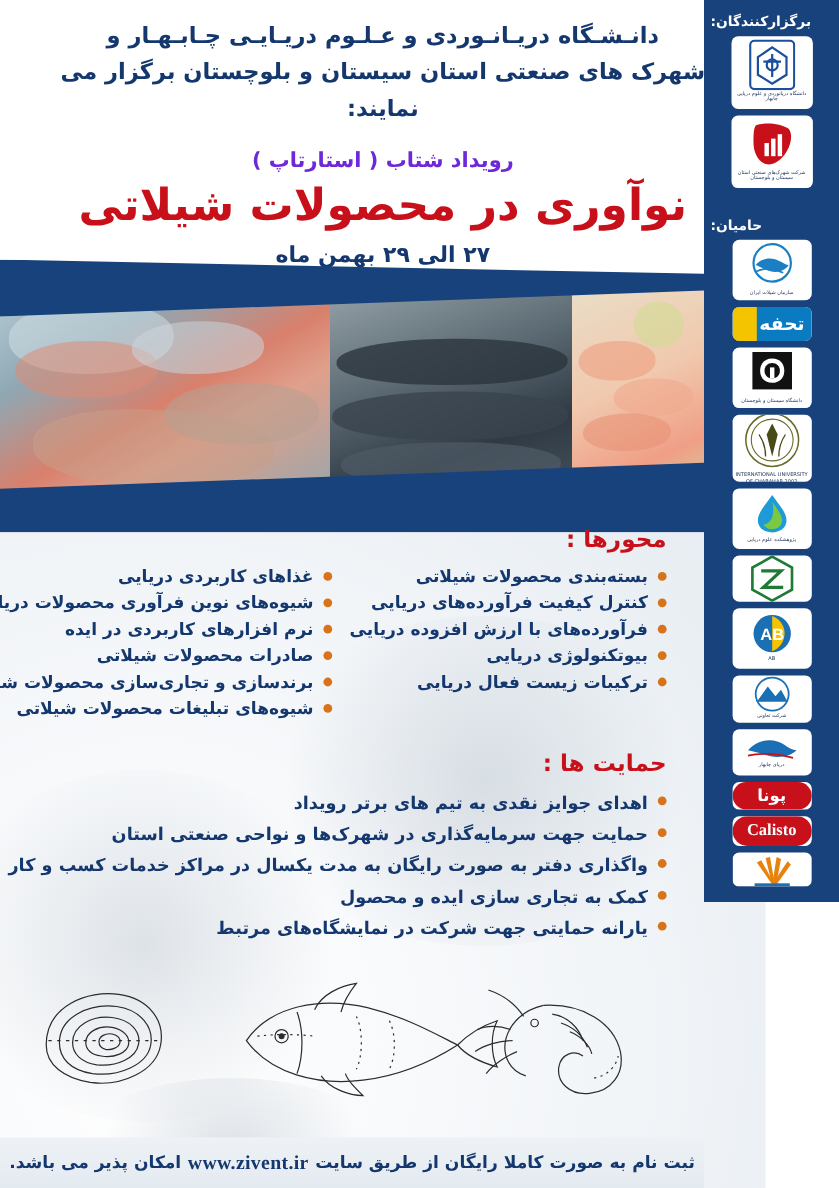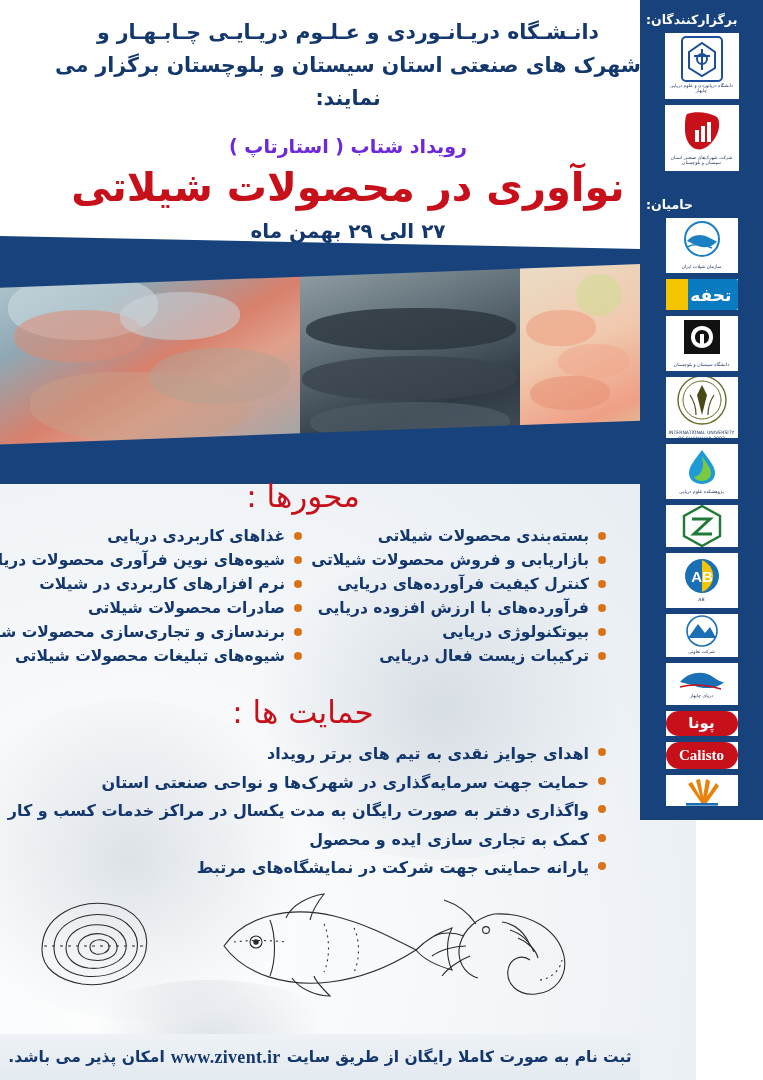--- a/index.html
+++ b/index.html
@@ -74,22 +74,22 @@
   #swoosh-bottom{
     position:absolute; left:0; top:418px; width:640px; height:66px;
     background:#17427c;
     clip-path:polygon(0 40%, 100% 4%, 100% 100%, 0 100%);
   }
 
   
   #content{ position:absolute; left:0; top:478px; width:640px; }
 
   .sec-title{
-    color:#c8101a; font-weight:normal; font-size:31px;
-    text-align:center; padding-right:34px;
+    color:#c8101a; font-weight:bold; font-size:21px;
+    text-align:right; padding-right:34px;
   }
   .bullets{ list-style:none; }
   .bullets li{
     position:relative; color:#14386e; font-weight:bold;
     font-size:15.5px; line-height:1.55; padding-right:17px; direction:rtl;
     white-space:nowrap;
   }
   .bullets li::before{
     content:""; position:absolute; right:0; top:8px;
     width:8px; height:8px; border-radius:50%;
@@ -130,21 +130,21 @@
     position:absolute; right:0; top:0; width:123px; height:820px;
     background:#17427c;
     padding:8px 6px 8px 6px;
     display:flex; flex-direction:column; align-items:center;
   }
   .side-head{
     color:#ffffff; font-weight:bold; font-size:12.5px; direction:rtl;
     align-self:flex-end; margin:4px 4px 6px 0;
   }
   .logo-card{
-    width:72px; background:#ffffff; border-radius:0;
+    width:72px; background:#ffffff; border-radius:6px;
     margin:0 auto 6px auto; display:flex; flex-direction:column;
     align-items:center; justify-content:center; overflow:hidden;
   }
   .logo-card.big{ width:74px; height:84px; }
   .logo-card.m{ width:72px; height:54px; }
   .logo-card.s{ width:72px; height:46px; }
   .logo-card.tall{ width:72px; height:70px; }
   .logo-mark{ display:flex; align-items:center; justify-content:center; }
   .logo-cap{
     font-size:4.6px; color:#20355e; text-align:center; line-height:1.25;
@@ -204,30 +204,29 @@
     <div id="swoosh-top"></div>
     <div id="swoosh-bottom"></div>
 
     <div id="content">
 
       <div class="sec-title">محورها :</div>
 
       <div id="axes-wrap">
         <ul class="bullets" id="axes-right">
           <li>بسته‌بندی محصولات شیلاتی</li>
-          <li>بازاریابی و فروش محصولات شیلاتی</li>
           <li>کنترل کیفیت فرآورده‌های دریایی</li>
           <li>فرآورده‌های با ارزش افزوده دریایی</li>
           <li>بیوتکنولوژی دریایی</li>
           <li>ترکیبات زیست فعال دریایی</li>
         </ul>
         <ul class="bullets" id="axes-left">
           <li>غذاهای کاربردی دریایی</li>
           <li>شیوه‌های نوین فرآوری محصولات دریایی</li>
-          <li>نرم افزارهای کاربردی در شیلات</li>
+          <li>نرم افزارهای کاربردی در ایده</li>
           <li>صادرات محصولات شیلاتی</li>
           <li>برندسازی و تجاری‌سازی محصولات شیلاتی</li>
           <li>شیوه‌های تبلیغات محصولات شیلاتی</li>
         </ul>
       </div>
 
       <div class="sec-title" id="supports-title">حمایت ها :</div>
 
       <ul class="bullets" id="supports">
         <li>اهدای جوایز نقدی به تیم های برتر رویداد</li>

